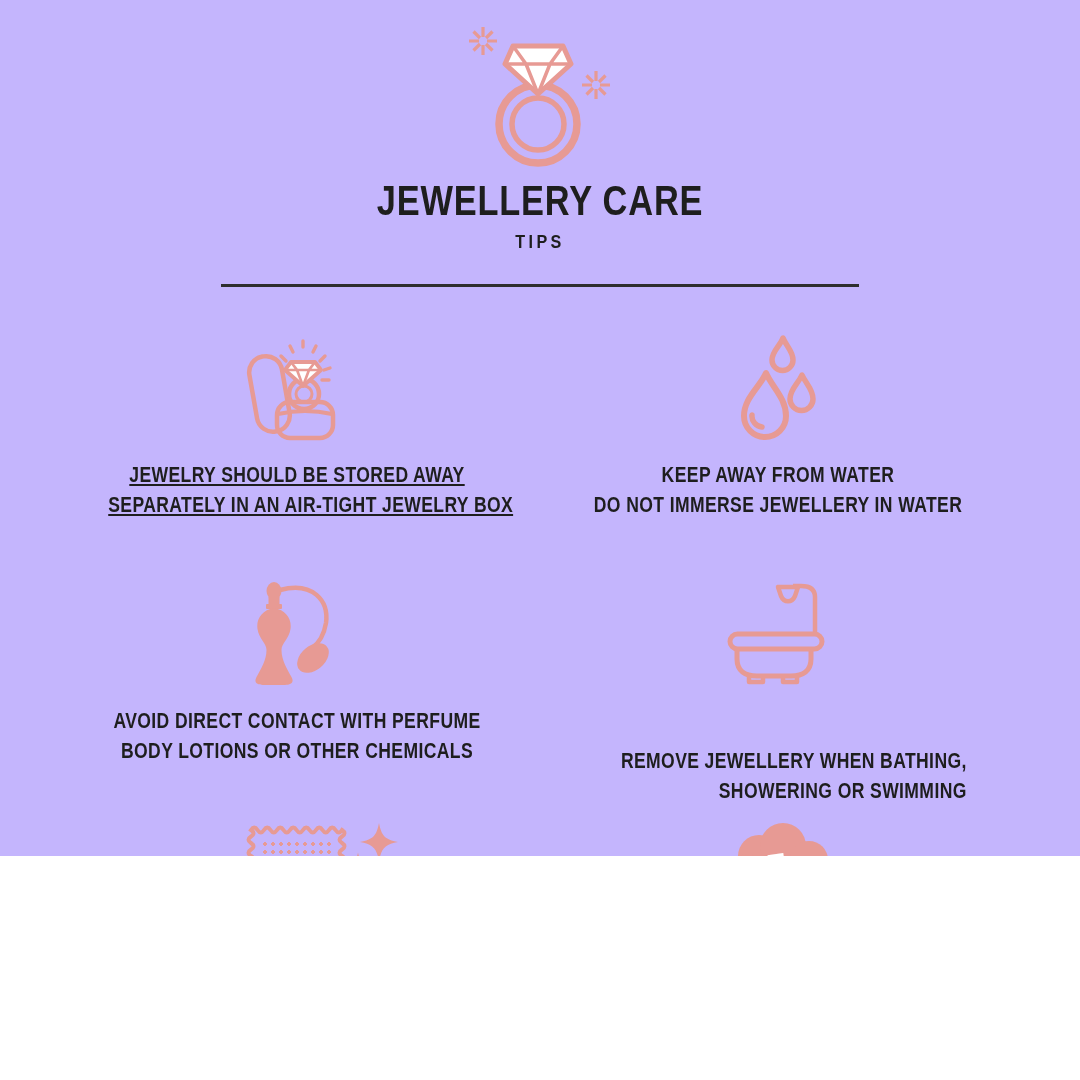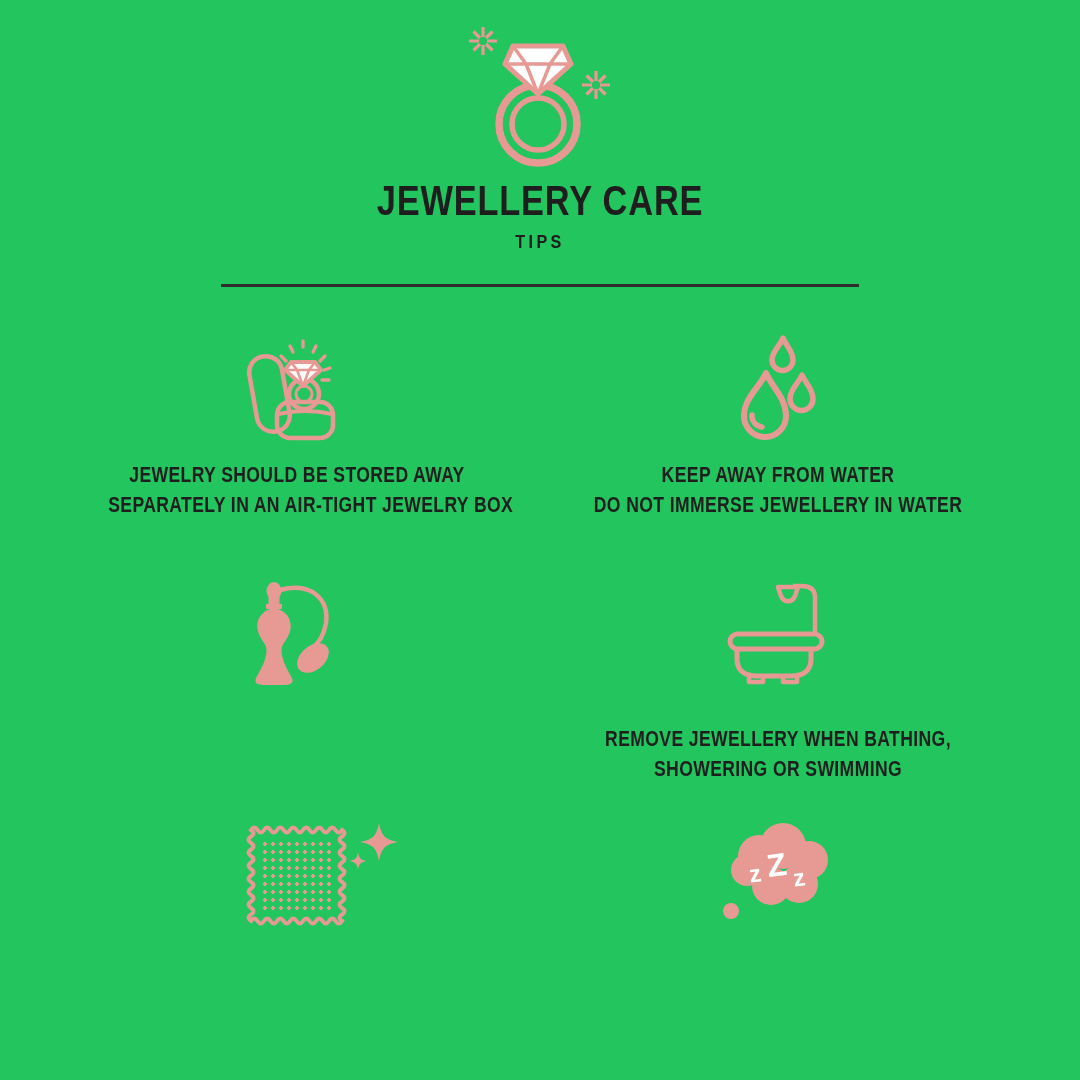--- a/index.html
+++ b/index.html
@@ -1,16 +1,16 @@
 <!DOCTYPE html>
 <html><head>
 <meta charset="utf-8">
 <style>
   html,body{margin:0;padding:0;background:#fff;}
-  #canvas{position:relative;width:1080px;height:1080px;background:#22c55e;overflow:hidden;
+  #canvas{position:relative;width:1080px;height:856px;background:#c4b5fd;overflow:hidden;
           font-family:"Liberation Sans",sans-serif;}
   .abs{position:absolute;}
   .title{width:100%;text-align:center;font-weight:bold;color:#1e1e1e;
          font-size:43px;letter-spacing:1px;transform:scaleX(0.80);white-space:nowrap;}
   .subtitle{width:100%;text-align:center;font-weight:bold;color:#1e1e1e;
          font-size:19px;letter-spacing:4px;transform:scaleX(0.85);white-space:nowrap;}
   .divider{background:#2e2e2e;height:3px;}
   .cap{width:484px;text-align:center;color:#1e1e1e;font-weight:bold;}
   .cap .ln{font-size:22.5px;letter-spacing:0.5px;line-height:30px;white-space:nowrap;
            transform:scaleX(0.78);transform-origin:50% 50%;}
@@ -45,21 +45,21 @@
   <svg class="abs" style="left:245px;top:336px;" width="95" height="112" viewBox="0 0 95 112">
     <rect class="stroke" stroke-width="4.5" x="8" y="20" width="33" height="76" rx="16" transform="rotate(-10 24 58)"></rect>
     <rect class="stroke" stroke-width="4.5" x="32" y="66" width="56" height="36" rx="13"></rect>
     <path class="stroke" stroke-width="4" d="M33,78 Q60,72 87,78"></path>
     <circle class="stroke" stroke-width="4.5" cx="59" cy="58" r="15"></circle>
     <circle class="stroke" stroke-width="3" cx="59" cy="58" r="8"></circle>
     <path d="M46,26 L70,26 L76,34 L58,50 L40,34 Z" fill="#ffffff" stroke="#E79A94" stroke-width="3.8" stroke-linejoin="round"></path>
     <path class="stroke" stroke-width="2.6" d="M40,34 H76 M46,26 L52,34 L58,50 M70,26 L64,34 L58,50"></path>
     <path class="stroke" stroke-width="3.4" stroke-linecap="round" d="M36,20 L41,25 M45,10 L48,16 M58,5 L58,11 M71,10 L68,16 M80,20 L75,25 M85,32 L79,34 M84,44 L77,44"></path>
   </svg>
-  <div class="abs cap" style="left:55px;top:460px;">
+  <div class="abs cap" style="left:55px;top:460px;text-decoration:underline;">
     <div class="ln">JEWELRY SHOULD BE STORED AWAY</div>
     <div class="ln">SEPARATELY IN AN AIR-TIGHT JEWELRY BOX</div>
   </div>
 
   <svg class="abs" style="left:737px;top:333px;" width="80" height="108" viewBox="0 0 80 108">
     <path class="stroke" stroke-width="6" stroke-linejoin="round" d="M29,40 C23,54 7,65 7,83 A21,21 0 0 0 49,83 C49,65 35,54 29,40 Z"></path>
     <path class="stroke" stroke-width="5.5" stroke-linecap="round" d="M15,82 A11,11 0 0 0 25,94"></path>
     <path class="stroke" stroke-width="5.5" stroke-linejoin="round" d="M46,5 C43,13 35,18 35,27 A10.5,10.5 0 0 0 56,27 C56,18 49,13 46,5 Z"></path>
     <path class="stroke" stroke-width="5.5" stroke-linejoin="round" d="M65,42 C61,51 53,56 53,66 A11.5,11.5 0 0 0 76,66 C76,56 69,51 65,42 Z"></path>
   </svg>
@@ -69,29 +69,33 @@
   </div>
 
   <svg class="abs" style="left:253px;top:581px;" width="95" height="122" viewBox="0 0 95 122">
     <path class="stroke" stroke-width="4.5" d="M27,9 C60,0 76,20 73,42 C71,54 66,62 59,67"></path>
     <ellipse class="fillpink" cx="60" cy="77" rx="18" ry="12" transform="rotate(-40 60 77)"></ellipse>
     <ellipse class="fillpink" cx="21" cy="10" rx="7.5" ry="9"></ellipse>
     <rect class="fillpink" x="15.5" y="16" width="11" height="7"></rect>
     <rect class="fillpink" x="13" y="23" width="16" height="5" rx="1"></rect>
     <path class="fillpink" d="M21,27 C9,29 3,38 4.5,48 C6,58 13.5,62 13.5,69 C13.5,79 8,88 3.5,96 C0.5,101.5 4,104 10,104 L32,104 C38,104 41.5,101.5 38.5,96 C34,88 28.5,79 28.5,69 C28.5,62 36,58 37.5,48 C39,38 33,29 21,27 Z"></path>
   </svg>
+  <div class="abs cap" style="left:55px;top:706px;">
+    <div class="ln">AVOID DIRECT CONTACT WITH PERFUME</div>
+    <div class="ln">BODY LOTIONS OR OTHER CHEMICALS</div>
+  </div>
 
   <svg class="abs" style="left:727px;top:583px;" width="102" height="105" viewBox="0 0 102 105">
     <path class="stroke" stroke-width="4.5" stroke-linejoin="round" d="M88,52 L88,14 C88,6 82,3 74,3 L66,3"></path>
     <path class="stroke" stroke-width="4.5" stroke-linejoin="round" d="M51,4 L71,4 L68,13 C65,20 57,20 54,13 Z"></path>
     <rect class="stroke" stroke-width="5" x="3" y="51" width="92" height="15" rx="7.5"></rect>
     <path class="stroke" stroke-width="5" d="M10,66 L10,76 C10,88 18,93 30,93 L64,93 C76,93 84,88 84,76 L84,66"></path>
     <path class="stroke" stroke-width="4.5" stroke-linejoin="round" d="M22,93 L22,99 L36,99 L36,93 M56,93 L56,99 L70,99 L70,93"></path>
   </svg>
-  <div class="abs cap" style="left:536px;top:724px;">
+  <div class="abs cap" style="left:536px;top:746px;text-align:right;">
     <div class="ln">REMOVE JEWELLERY WHEN BATHING,</div>
     <div class="ln">SHOWERING OR SWIMMING</div>
   </div>
 
   <div class="abs" style="left:245px;top:820px;width:158px;height:106px;">
     <div class="abs dots" style="left:16px;top:20px;width:71px;height:71px;"></div>
     <svg class="abs" style="left:0;top:0;" width="158" height="106" viewBox="0 0 158 106">
       <path class="stroke" stroke-width="4" d="M6,10 q3.25,-5 6.5,0 q3.25,5 6.5,0 q3.25,-5 6.5,0 q3.25,5 6.5,0 q3.25,-5 6.5,0 q3.25,5 6.5,0 q3.25,-5 6.5,0 q3.25,5 6.5,0 q3.25,-5 6.5,0 q3.25,5 6.5,0 q3.25,-5 6.5,0 q3.25,5 6.5,0 q3.25,-5 6.5,0 q3.25,5 6.5,0
            q5,3.25 0,6.5 q-5,3.25 0,6.5 q5,3.25 0,6.5 q-5,3.25 0,6.5 q5,3.25 0,6.5 q-5,3.25 0,6.5 q5,3.25 0,6.5 q-5,3.25 0,6.5 q5,3.25 0,6.5 q-5,3.25 0,6.5 q5,3.25 0,6.5 q-5,3.25 0,6.5 q5,3.25 0,6.5 q-5,3.25 0,6.5
            q-3.25,5 -6.5,0 q-3.25,-5 -6.5,0 q-3.25,5 -6.5,0 q-3.25,-5 -6.5,0 q-3.25,5 -6.5,0 q-3.25,-5 -6.5,0 q-3.25,5 -6.5,0 q-3.25,-5 -6.5,0 q-3.25,5 -6.5,0 q-3.25,-5 -6.5,0 q-3.25,5 -6.5,0 q-3.25,-5 -6.5,0 q-3.25,5 -6.5,0 q-3.25,-5 -6.5,0

